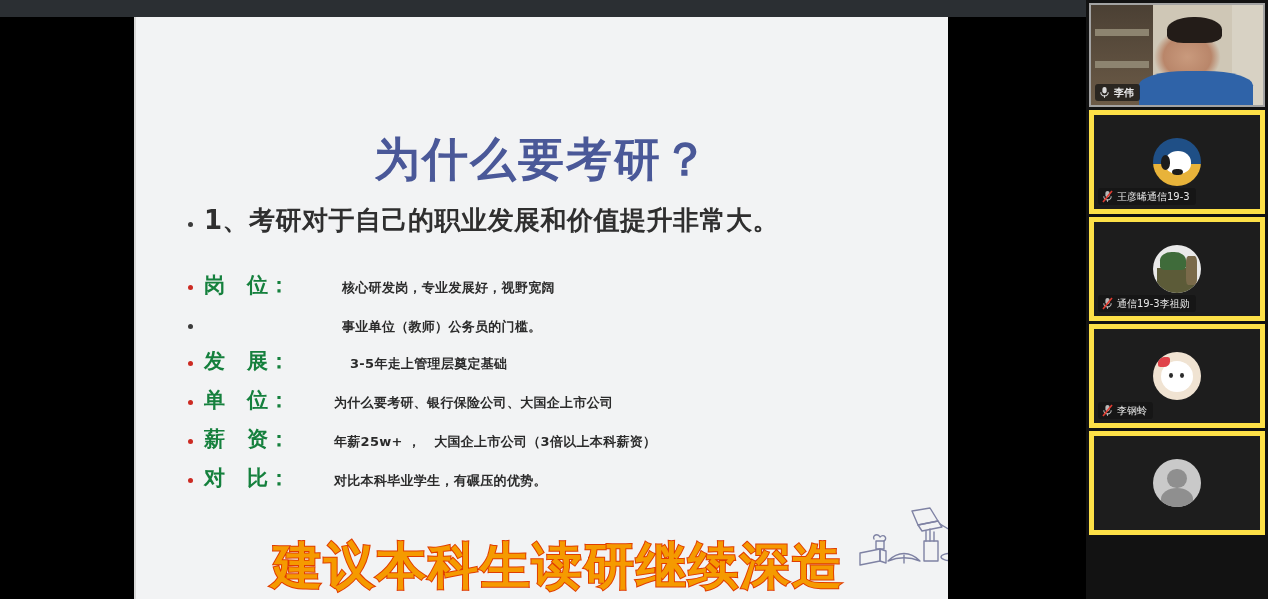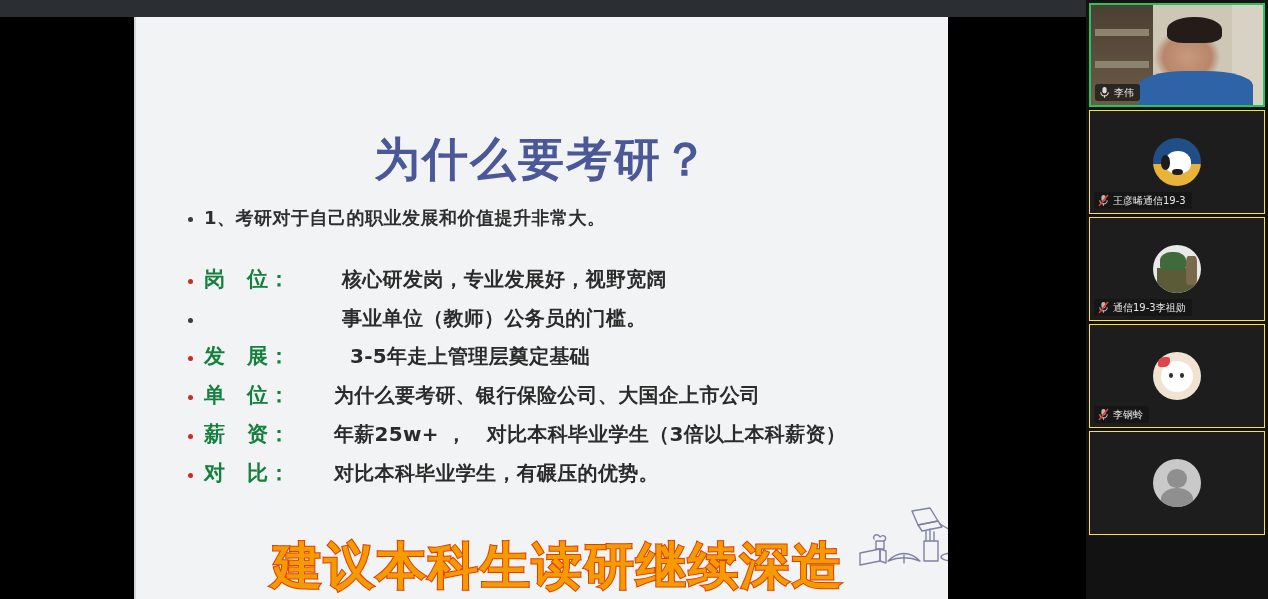--- a/index.html
+++ b/index.html
@@ -40,31 +40,31 @@
   .bullets { position: absolute; left: 52px; top: 190px; width: 740px; }
 
   .row { display: flex; align-items: baseline; line-height: 1.0; }
   .row .dot {
     width: 16px; flex: 0 0 16px; font-size: 22px; line-height: 1;
     position: relative; top: -2px;
   }
   .dot i { display:block; width:5px; height:5px; border-radius:50%; background:#3b3b3b; margin-top:12px; }
   .dot.red i { background:#cc2a22; }
 
-  .lead { font-size: 18px; color: #2f2f2f; font-weight: 600; letter-spacing:0.5px;
+  .lead { font-size: 26px; color: #2f2f2f; font-weight: 600; letter-spacing:0.5px;
           font-family:"DejaVu Sans","Liberation Sans",sans-serif; }
   .row-lead { margin-bottom: 42px; }
 
   .label {
     flex: 0 0 112px; color: #15803d; font-size: 21px; font-weight: 700;
     letter-spacing: 0.5px;
     font-family:"DejaVu Sans","Liberation Sans",sans-serif;
   }
   .val {
-    color: #2b2b2b; font-size: 20px; font-weight: 600; letter-spacing: 0.3px;
+    color: #2b2b2b; font-size: 13px; font-weight: 600; letter-spacing: 0.3px;
     font-family:"DejaVu Sans","Liberation Sans",sans-serif;
   }
   .row-item { margin-bottom: 18px; }
   .indent-1 .val { padding-left: 26px; }
   .indent-2 .val { padding-left: 34px; }
   .indent-3 .val { padding-left: 18px; }
 
   .headline {
     position: absolute; left: 16px; top: 516px; width: 812px; text-align: center;
     font-size: 50px; font-weight: bold; letter-spacing: 2px;
@@ -77,23 +77,23 @@
   .deskart { position:absolute; left: 718px; top: 488px; width: 112px; height: 66px; opacity:.85; }
 
   
   .rail {
     position: absolute; right: 0; top: 0; width: 182px; height: 599px;
     background: #121212;
     padding: 3px 3px 0 3px;
   }
   .tile {
     position: relative; width: 176px; height: 104px; margin-bottom: 3px;
-    background: #1d1d1d; border: 1px solid #fde047; overflow: hidden;
-  }
-  .tile.active { border: 2px solid #22c55e; }
+    background: #1d1d1d; border: 5px solid #fde047; overflow: hidden;
+  }
+  .tile.active { border: 2px solid #a3a3a3; font-weight: bold; }
 
   
   .vid {
     position:absolute; inset:0;
     background:
       radial-gradient(ellipse 52px 44px at 56% 52%, #c99a7d 0%, #b9866a 46%, rgba(185,134,106,0) 64%),
       linear-gradient(#cfc7b6 0%, #cfc7b6 100%);
   }
   .vid .shelf { position:absolute; left:0; top:0; width:36%; height:100%;
     background:linear-gradient(#4b4034,#6c5b47);
@@ -214,21 +214,21 @@
             </span>
           <span class="label">单　位：</span>
           <span class="val">为什么要考研、银行保险公司、大国企上市公司</span>
         </div>
 
         <div class="row row-item indent-3">
           <span class="dot red">
               <i></i>
             </span>
           <span class="label">薪　资：</span>
-          <span class="val">年薪25w+ ，　对比本科毕业学生（3倍以上本科薪资）</span>
+          <span class="val">年薪25w+ ，　大国企上市公司（3倍以上本科薪资）</span>
         </div>
 
         <div class="row row-item indent-3">
           <span class="dot red">
               <i></i>
             </span>
           <span class="label">对　比：</span>
           <span class="val">对比本科毕业学生，有碾压的优势。</span>
         </div>
 

